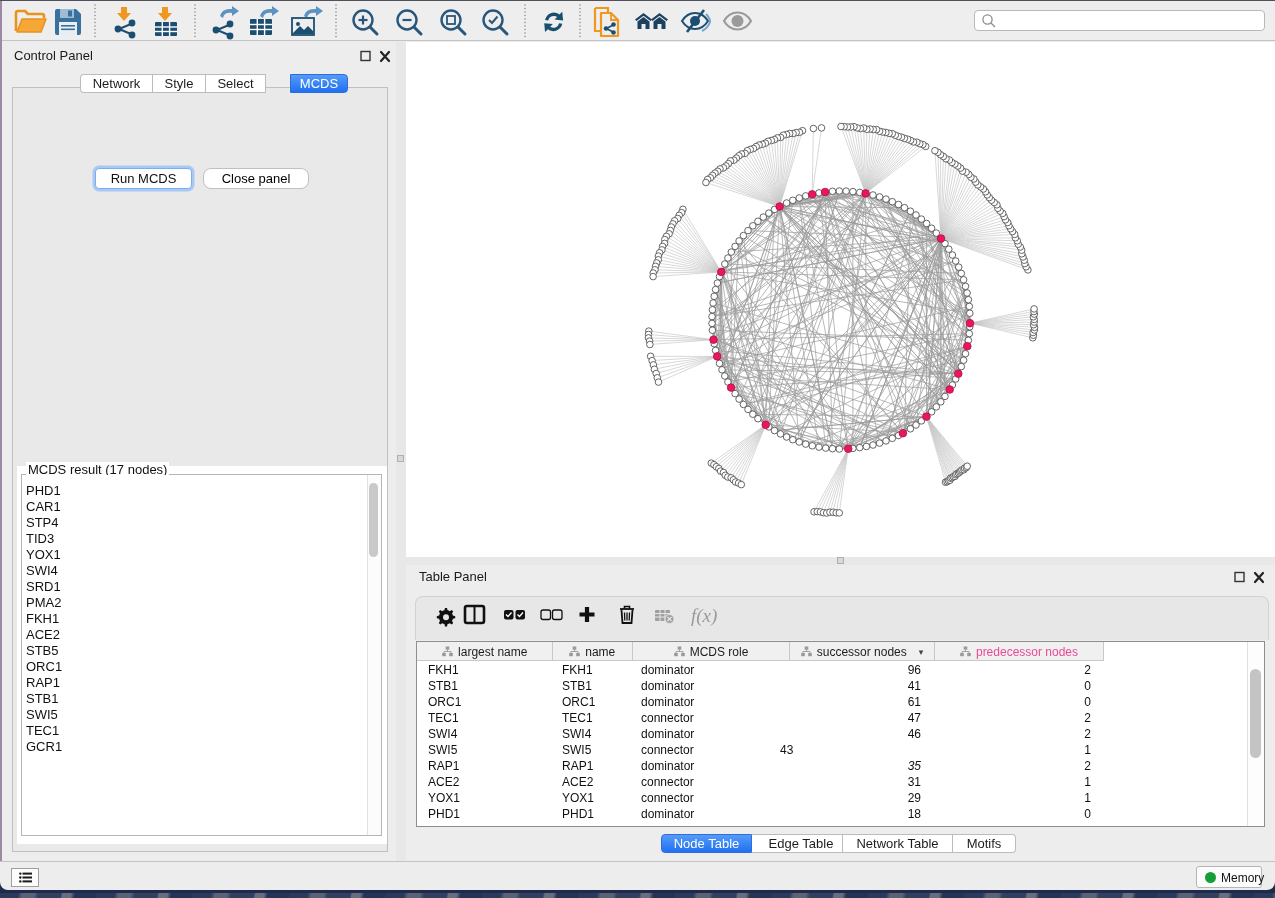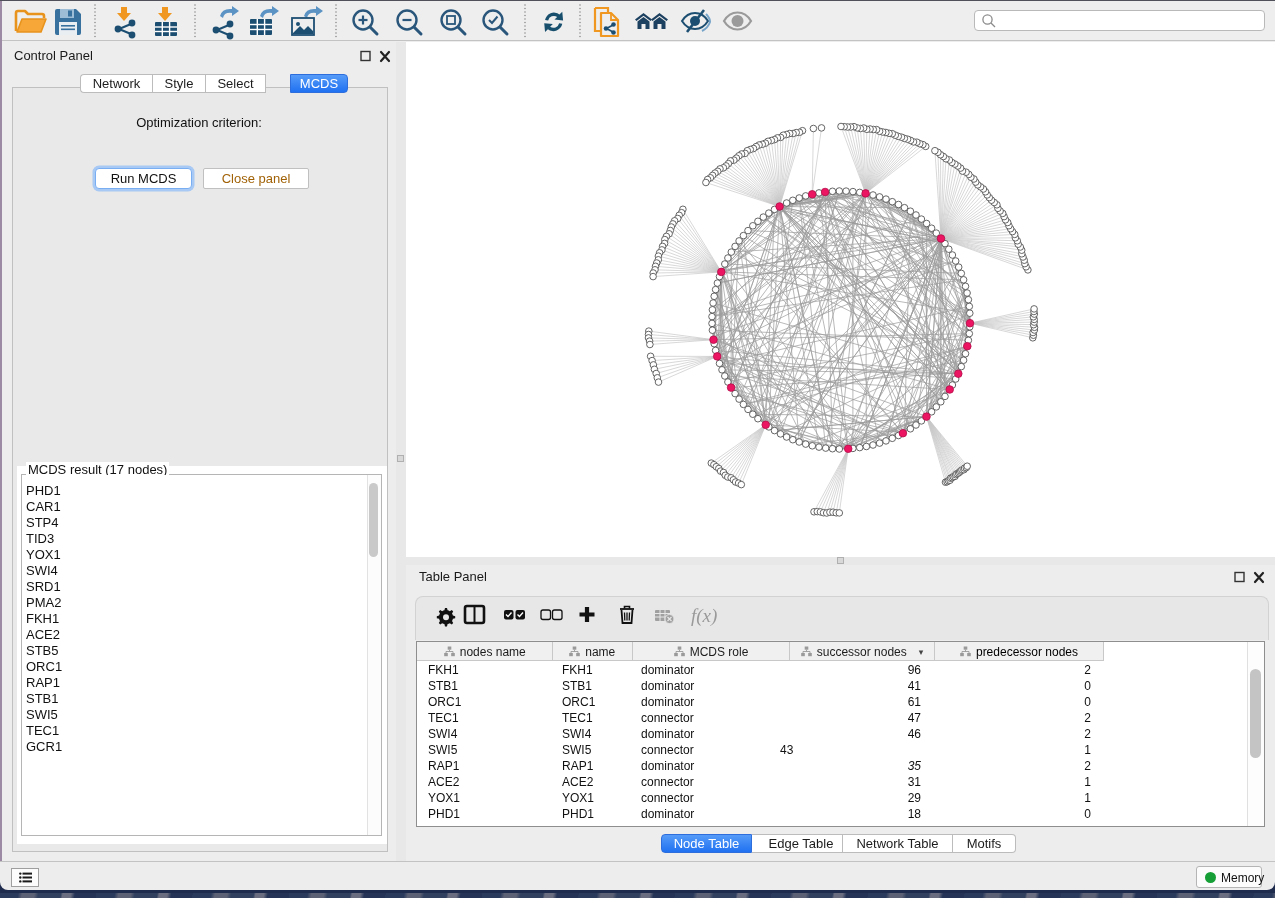--- a/index.html
+++ b/index.html
@@ -231,23 +231,22 @@
 
   <div class="abs" style="left:10px;top:45px;width:376px;height:765px;background:#e9e9e9;border:1px solid #c0c0c0;"></div>
 
   <div class="abs" style="left:78px;top:32px;width:244px;height:19px;font-size:13px;">
     <div class="abs" style="left:0;top:0;width:72px;height:19px;background:#ffffff;border:1px solid #bcbcbc;border-right:none;border-radius:4px 0 0 4px;text-align:center;line-height:18px;color:#1c1c1c;">Network</div>
     <div class="abs" style="left:72px;top:0;width:53px;height:19px;background:#ffffff;border:1px solid #bcbcbc;border-right:none;text-align:center;line-height:18px;color:#1c1c1c;">Style</div>
     <div class="abs" style="left:125px;top:0;width:61px;height:19px;background:#ffffff;border:1px solid #bcbcbc;text-align:center;line-height:18px;color:#1c1c1c;">Select</div>
     <div class="abs" style="left:186px;top:0;width:58px;height:19px;background:linear-gradient(#559bf8,#2071f2);border:1px solid #2e6ddc;border-radius:0 4px 4px 0;text-align:center;line-height:18px;color:#ffffff;margin-left:24px;">MCDS</div>
   </div>
 
-  <div class="abs" style="left:0;top:73px;width:394px;text-align:center;font-size:13px;color:#111;">Optimization criterion:</div>
   <div class="abs" style="left:93px;top:126px;width:97px;height:21px;background:#ffffff;border:1px solid #7aaef2;border-radius:4px;box-shadow:0 0 0 2.5px #a8c9f3;font-size:13px;color:#111;text-align:center;line-height:20px;">Run MCDS</div>
-  <div class="abs" style="left:201px;top:126px;width:106px;height:21px;background:#ffffff;border:1px solid #c0c0c0;border-radius:2px;font-size:13px;color:#a16207;text-align:center;line-height:20px;">Close panel</div>
+  <div class="abs" style="left:201px;top:126px;width:106px;height:21px;background:#ffffff;border:1px solid #c0c0c0;border-radius:8px;font-size:13px;color:#000000;text-align:center;line-height:20px;">Close panel</div>
 
   <div class="abs" style="left:15px;top:424px;width:370px;height:378px;background:#ffffff;"></div>
 
   <div class="abs" style="left:19px;top:432px;width:361px;height:362px;border:1px solid #b5b5b5;"></div>
   <div class="abs" style="left:24px;top:420px;background:#ffffff;padding:0 2px;font-size:13px;color:#111;">MCDS result (17 nodes)</div>
 
   <div class="abs" style="left:20px;top:433px;width:345px;height:360px;background:#ffffff;font-size:13px;color:#111;line-height:16px;padding:8px 0 0 4px;">PHD1<br>CAR1<br>STP4<br>TID3<br>YOX1<br>SWI4<br>SRD1<br>PMA2<br>FKH1<br>ACE2<br>STB5<br>ORC1<br>RAP1<br>STB1<br>SWI5<br>TEC1<br>GCR1</div>
 
   <div class="abs" style="left:365px;top:433px;width:14px;height:360px;background:#fcfcfc;border-left:1px solid #e2e2e2;"></div>
   <div class="abs" style="left:367px;top:441px;width:9px;height:74px;background:#c9c9c9;border-radius:5px;"></div>
@@ -1257,21 +1256,21 @@
 
     <div class="abs" style="left:1px;top:0;width:134.5px;height:19px;border-right:1px solid #c8c8c8;display:flex;align-items:center;justify-content:center;gap:5px;color:#1c1c1c;">
         <svg width="11" height="11" viewBox="0 0 11 11" style="flex:0 0 auto">
           <g fill="#9a9a9a">
             <rect x="3.7" y="0.5" width="3.6" height="3.2"></rect>
             <rect x="0.2" y="7" width="3.6" height="3.2"></rect>
             <rect x="7.2" y="7" width="3.6" height="3.2"></rect>
             <path d="M5.5 3.7 L5.5 5.5 M2 7 L2 5.5 L9 5.5 L9 7" stroke="#9a9a9a" fill="none" stroke-width="0.9"></path>
           </g>
         </svg>
-        <span>nodes name</span>
+        <span>largest name</span>
       </div>
     <div class="abs" style="left:135.5px;top:0;width:80.5px;height:19px;border-right:1px solid #c8c8c8;display:flex;align-items:center;justify-content:center;gap:5px;color:#1c1c1c;">
         <svg width="11" height="11" viewBox="0 0 11 11" style="flex:0 0 auto">
           <g fill="#9a9a9a">
             <rect x="3.7" y="0.5" width="3.6" height="3.2"></rect>
             <rect x="0.2" y="7" width="3.6" height="3.2"></rect>
             <rect x="7.2" y="7" width="3.6" height="3.2"></rect>
             <path d="M5.5 3.7 L5.5 5.5 M2 7 L2 5.5 L9 5.5 L9 7" stroke="#9a9a9a" fill="none" stroke-width="0.9"></path>
           </g>
         </svg>
@@ -1293,21 +1292,21 @@
           <g fill="#9a9a9a">
             <rect x="3.7" y="0.5" width="3.6" height="3.2"></rect>
             <rect x="0.2" y="7" width="3.6" height="3.2"></rect>
             <rect x="7.2" y="7" width="3.6" height="3.2"></rect>
             <path d="M5.5 3.7 L5.5 5.5 M2 7 L2 5.5 L9 5.5 L9 7" stroke="#9a9a9a" fill="none" stroke-width="0.9"></path>
           </g>
         </svg>
         <span>successor nodes</span>
         <span style="font-size:9px;color:#444;margin-left:7px;">▾</span>
       </div>
-    <div class="abs" style="left:518px;top:0;width:169px;height:19px;border-right:1px solid #c8c8c8;display:flex;align-items:center;justify-content:center;gap:5px;color:#000000;">
+    <div class="abs" style="left:518px;top:0;width:169px;height:19px;border-right:1px solid #c8c8c8;display:flex;align-items:center;justify-content:center;gap:5px;color:#ec4899;">
         <svg width="11" height="11" viewBox="0 0 11 11" style="flex:0 0 auto">
           <g fill="#9a9a9a">
             <rect x="3.7" y="0.5" width="3.6" height="3.2"></rect>
             <rect x="0.2" y="7" width="3.6" height="3.2"></rect>
             <rect x="7.2" y="7" width="3.6" height="3.2"></rect>
             <path d="M5.5 3.7 L5.5 5.5 M2 7 L2 5.5 L9 5.5 L9 7" stroke="#9a9a9a" fill="none" stroke-width="0.9"></path>
           </g>
         </svg>
         <span>predecessor nodes</span>
       </div>

